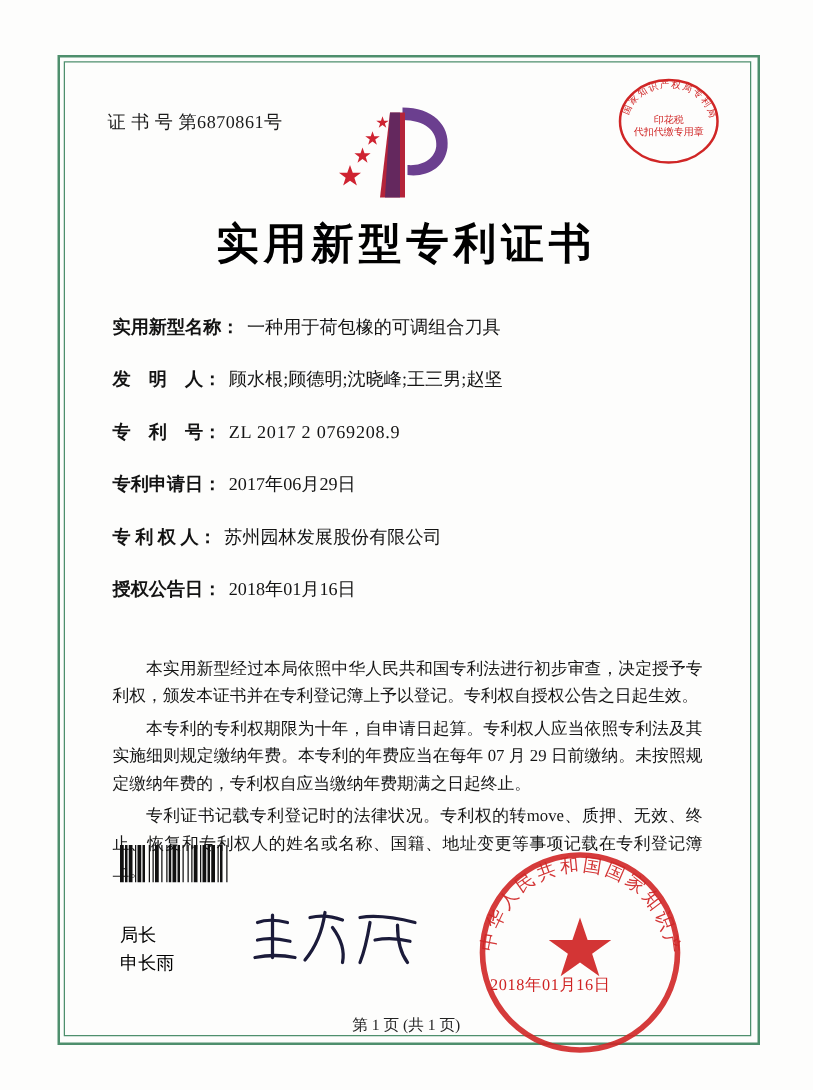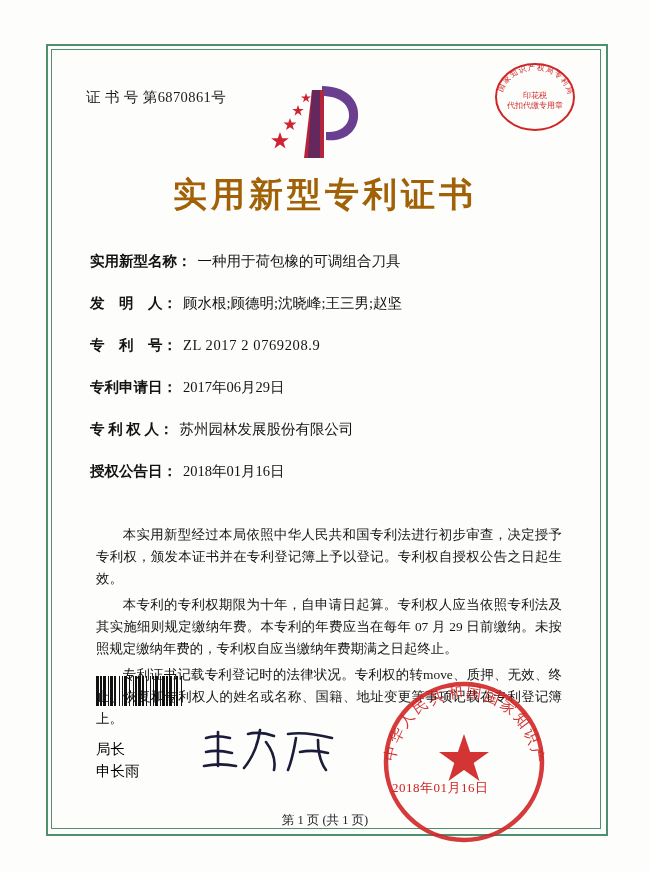--- a/index.html
+++ b/index.html
@@ -70,21 +70,21 @@
   
   .main-title {
     position: absolute;
     left: 0;
     right: 0;
     top: 172px;
     text-align: center;
     font-size: 34px;
     font-weight: bold;
     letter-spacing: 4px;
-    color: #a16207;
+    color: #000000;
     font-family: "DejaVu Serif", "Liberation Serif", serif;
   }
 
   
   .fields {
     position: absolute;
     left: 90px;
     top: 252px;
     width: 470px;
     font-size: 14.5px;
@@ -114,21 +114,21 @@
     position: absolute;
     left: 88px;
     top: 524px;
     width: 474px;
     font-size: 13.4px;
     line-height: 22px;
     color: #151515;
     text-align: justify;
   }
   .body-text p {
-    margin: 0 0 4px 8px;
+    margin: 0 0 4px 2px;
     text-indent: 2em;
   }
 
   
   .barcode {
     position: absolute;
     left: 96px;
     top: 676px;
     width: 160px;
     height: 30px;

